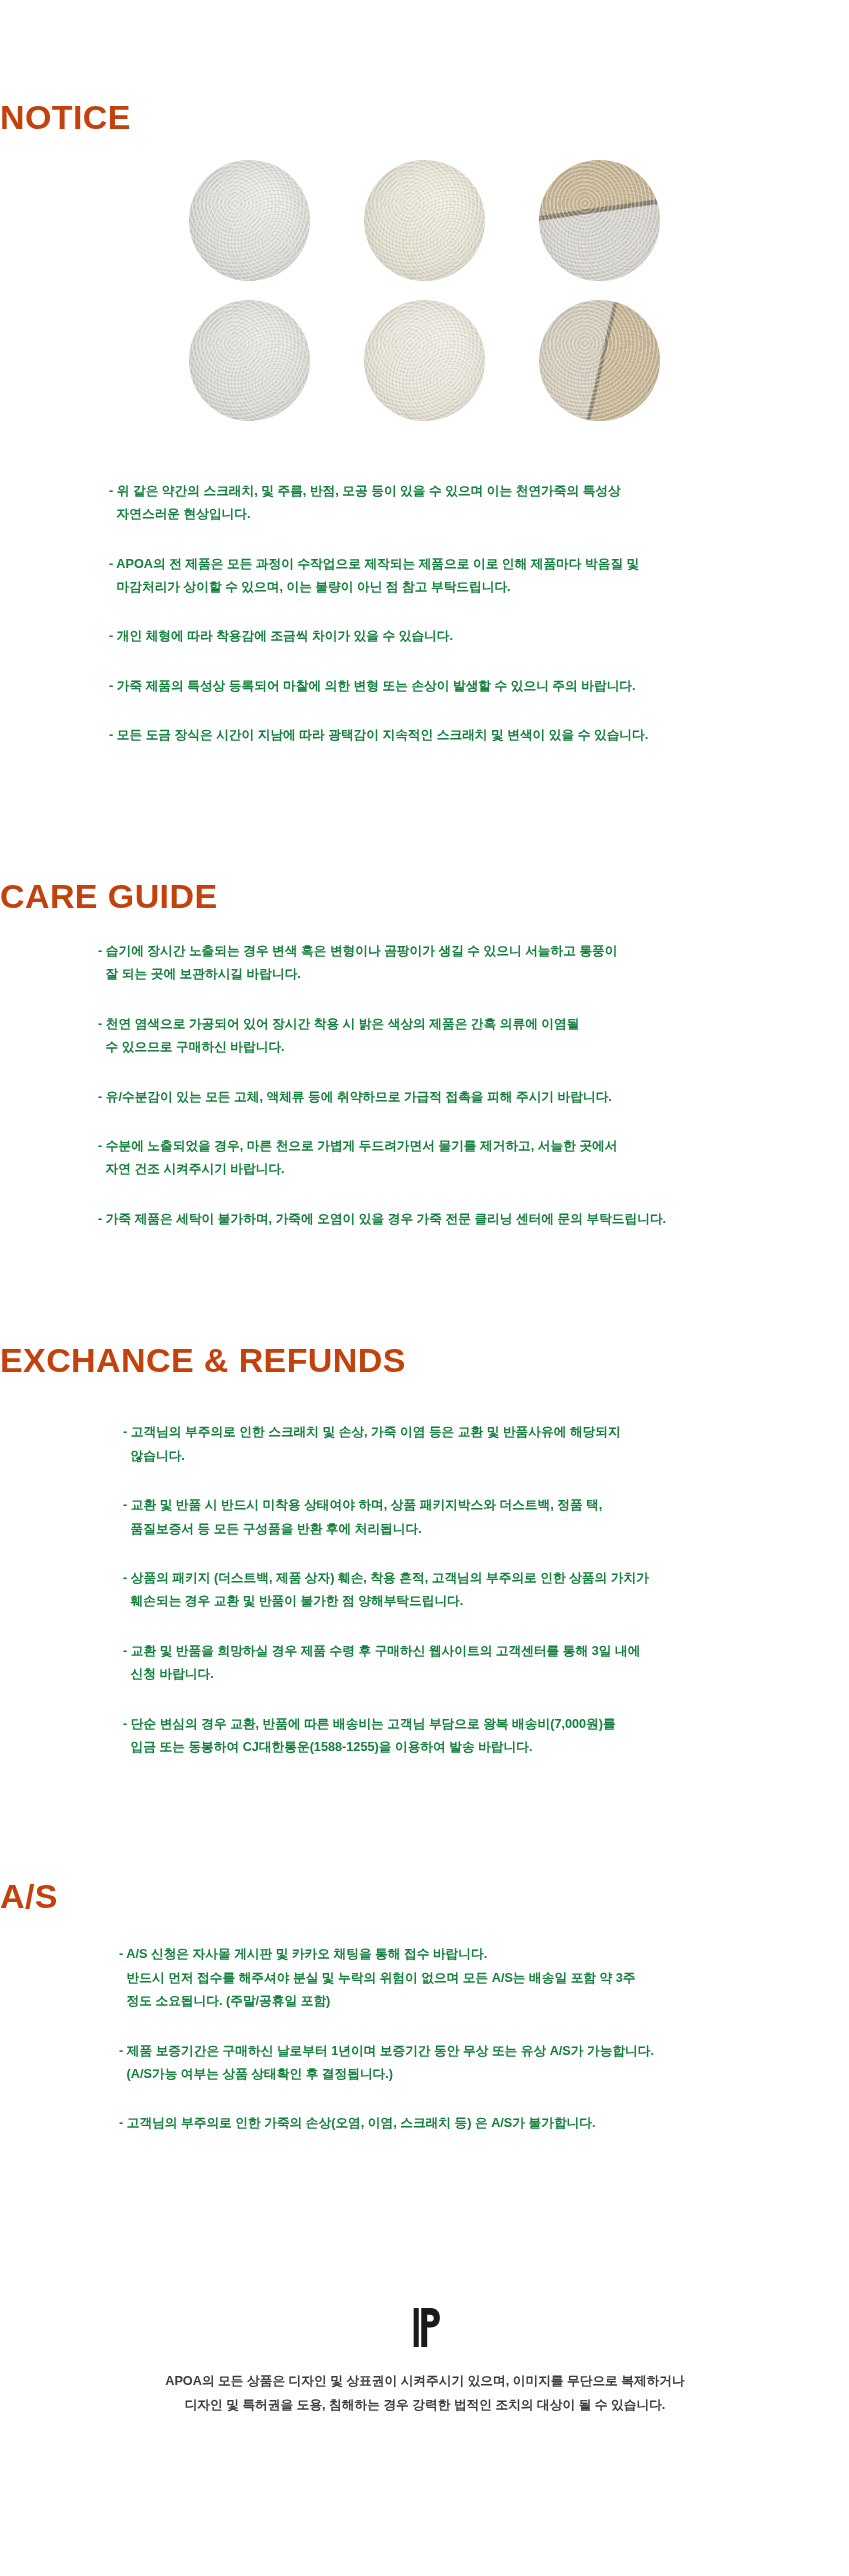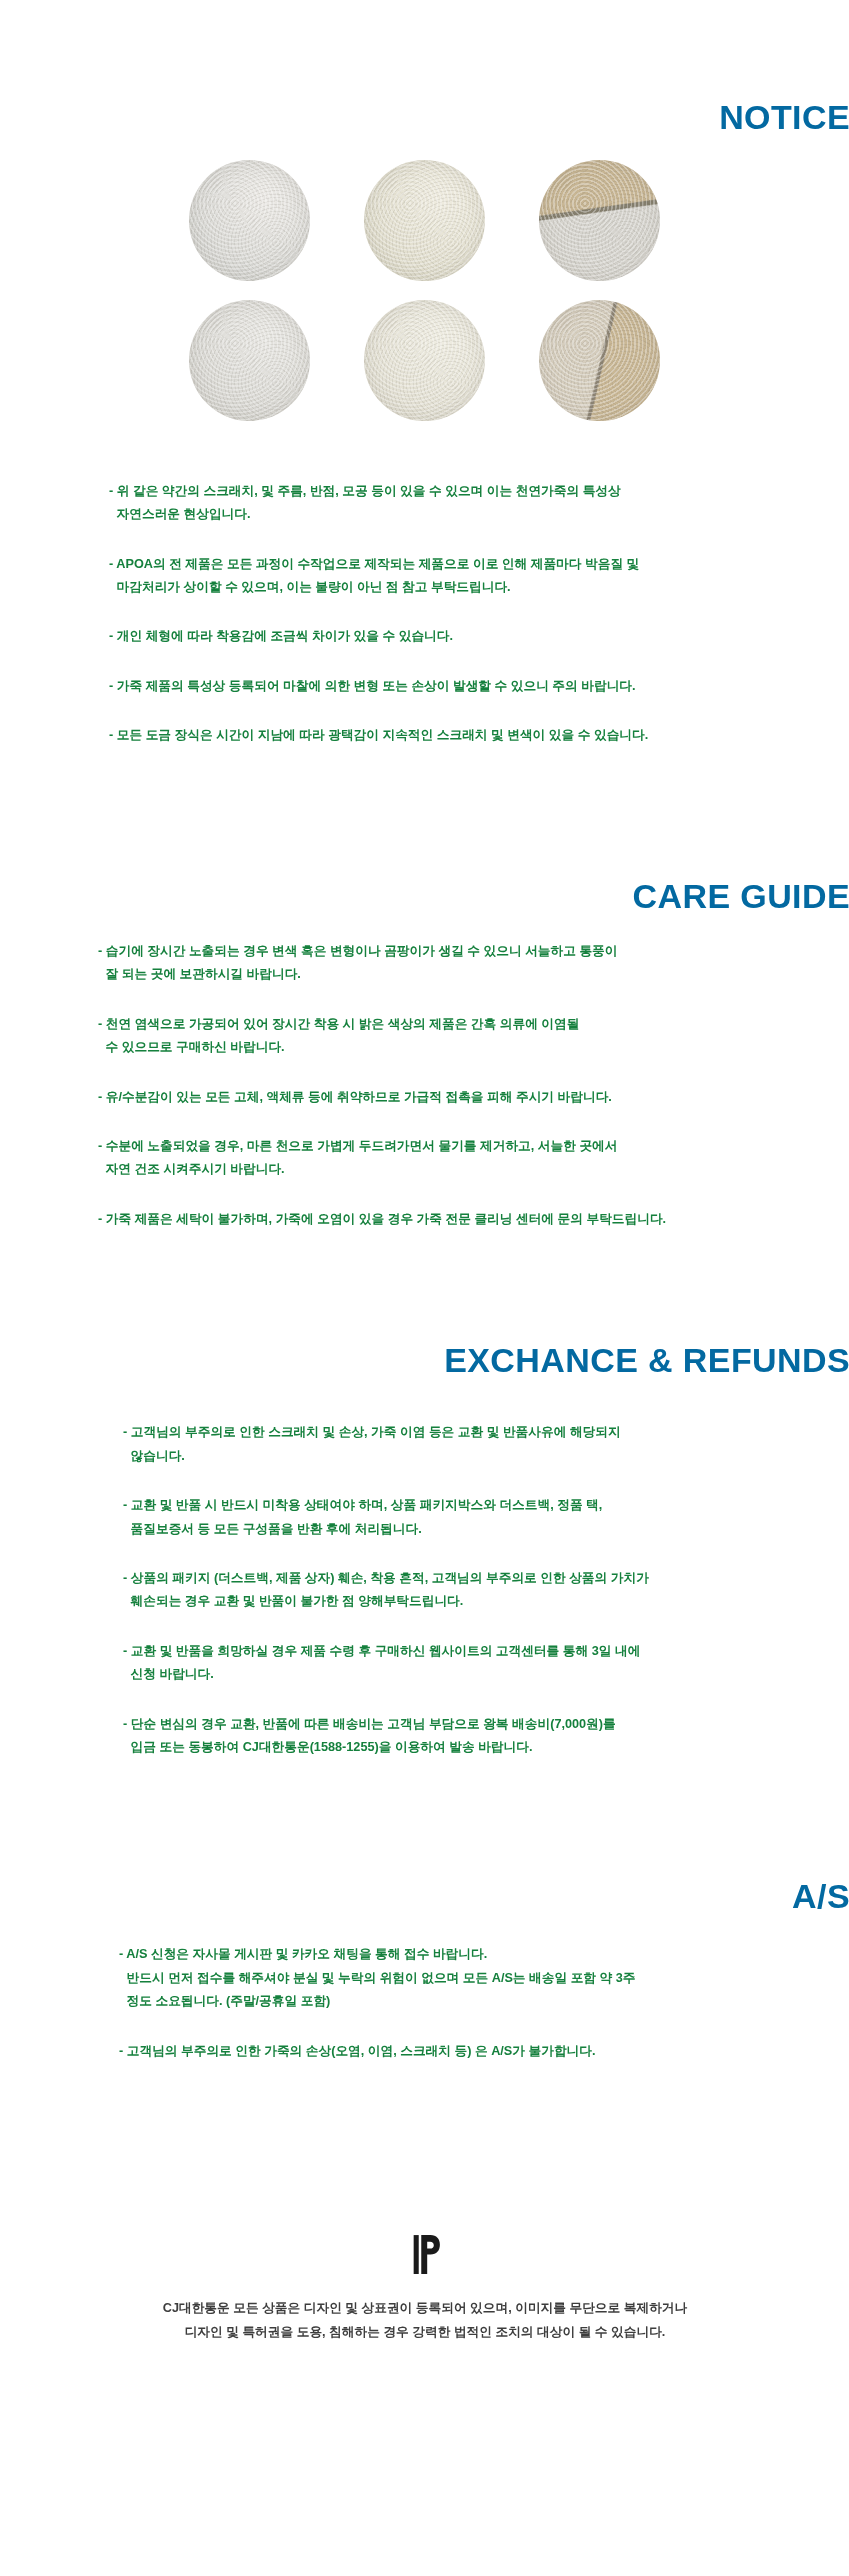--- a/index.html
+++ b/index.html
@@ -13,22 +13,22 @@
     margin: 0 auto;
     background: #ffffff;
     overflow: hidden;
   }
 
   .section-title {
     font-size: 34px;
     line-height: 37px;
     font-weight: bold;
     letter-spacing: 0.4px;
-    color: #0369a1;
-    text-align: right;
+    color: #c2410c;
+    text-align: left;
   }
   .title-notice   { margin-top: 99px; }
   .title-care     { margin-top: 130px; }
   .title-exchange { margin-top: 111px; }
   .title-as       { margin-top: 119px; }
 
   
   .circle-grid {
     margin: 24px auto 0;
     width: 473px;
@@ -149,29 +149,31 @@
 입금 또는 동봉하여 CJ대한통운(1588-1255)을 이용하여 발송 바랍니다.</p>
     </div>
   </section>
 
   <section>
     <h2 class="section-title title-as">A/S</h2>
     <div class="bullets as-bullets">
       <p>- A/S 신청은 자사몰 게시판 및 카카오 채팅을 통해 접수 바랍니다.
 반드시 먼저 접수를 해주셔야 분실 및 누락의 위험이 없으며 모든 A/S는 배송일 포함 약 3주
 정도 소요됩니다. (주말/공휴일 포함)</p>
+      <p>- 제품 보증기간은 구매하신 날로부터 1년이며 보증기간 동안 무상 또는 유상 A/S가 가능합니다.
+(A/S가능 여부는 상품 상태확인 후 결정됩니다.)</p>
       <p>- 고객님의 부주의로 인한 가죽의 손상(오염, 이염, 스크래치 등) 은 A/S가 불가합니다.</p>
     </div>
   </section>
 
   <footer class="footer">
     <span class="footer-logo">
       <svg viewBox="0 0 36 52" width="31" height="44" xmlns="http://www.w3.org/2000/svg" aria-hidden="true">
         <path fill="#1a1a1a" d="M4 6 h6 v46 h-6 z"></path>
         <path fill="#1a1a1a" d="M13 6 h7 v46 h-7 z M20 6 h4 c7 0 11 4.5 11 11.5 S31 29 24 29 h-4 v-7 h3.5 c2.6 0 4.3 -1.6 4.3 -4 s-1.7 -4 -4.3 -4 H20 z"></path>
       </svg>
     </span>
-    <div class="footer-text">CJ대한통운 모든 상품은 디자인 및 상표권이 등록되어 있으며, 이미지를 무단으로 복제하거나
+    <div class="footer-text">APOA의 모든 상품은 디자인 및 상표권이 시켜주시기 있으며, 이미지를 무단으로 복제하거나
 디자인 및 특허권을 도용, 침해하는 경우 강력한 법적인 조치의 대상이 될 수 있습니다.</div>
   </footer>
 
 </div>
 
 
 </body></html>

